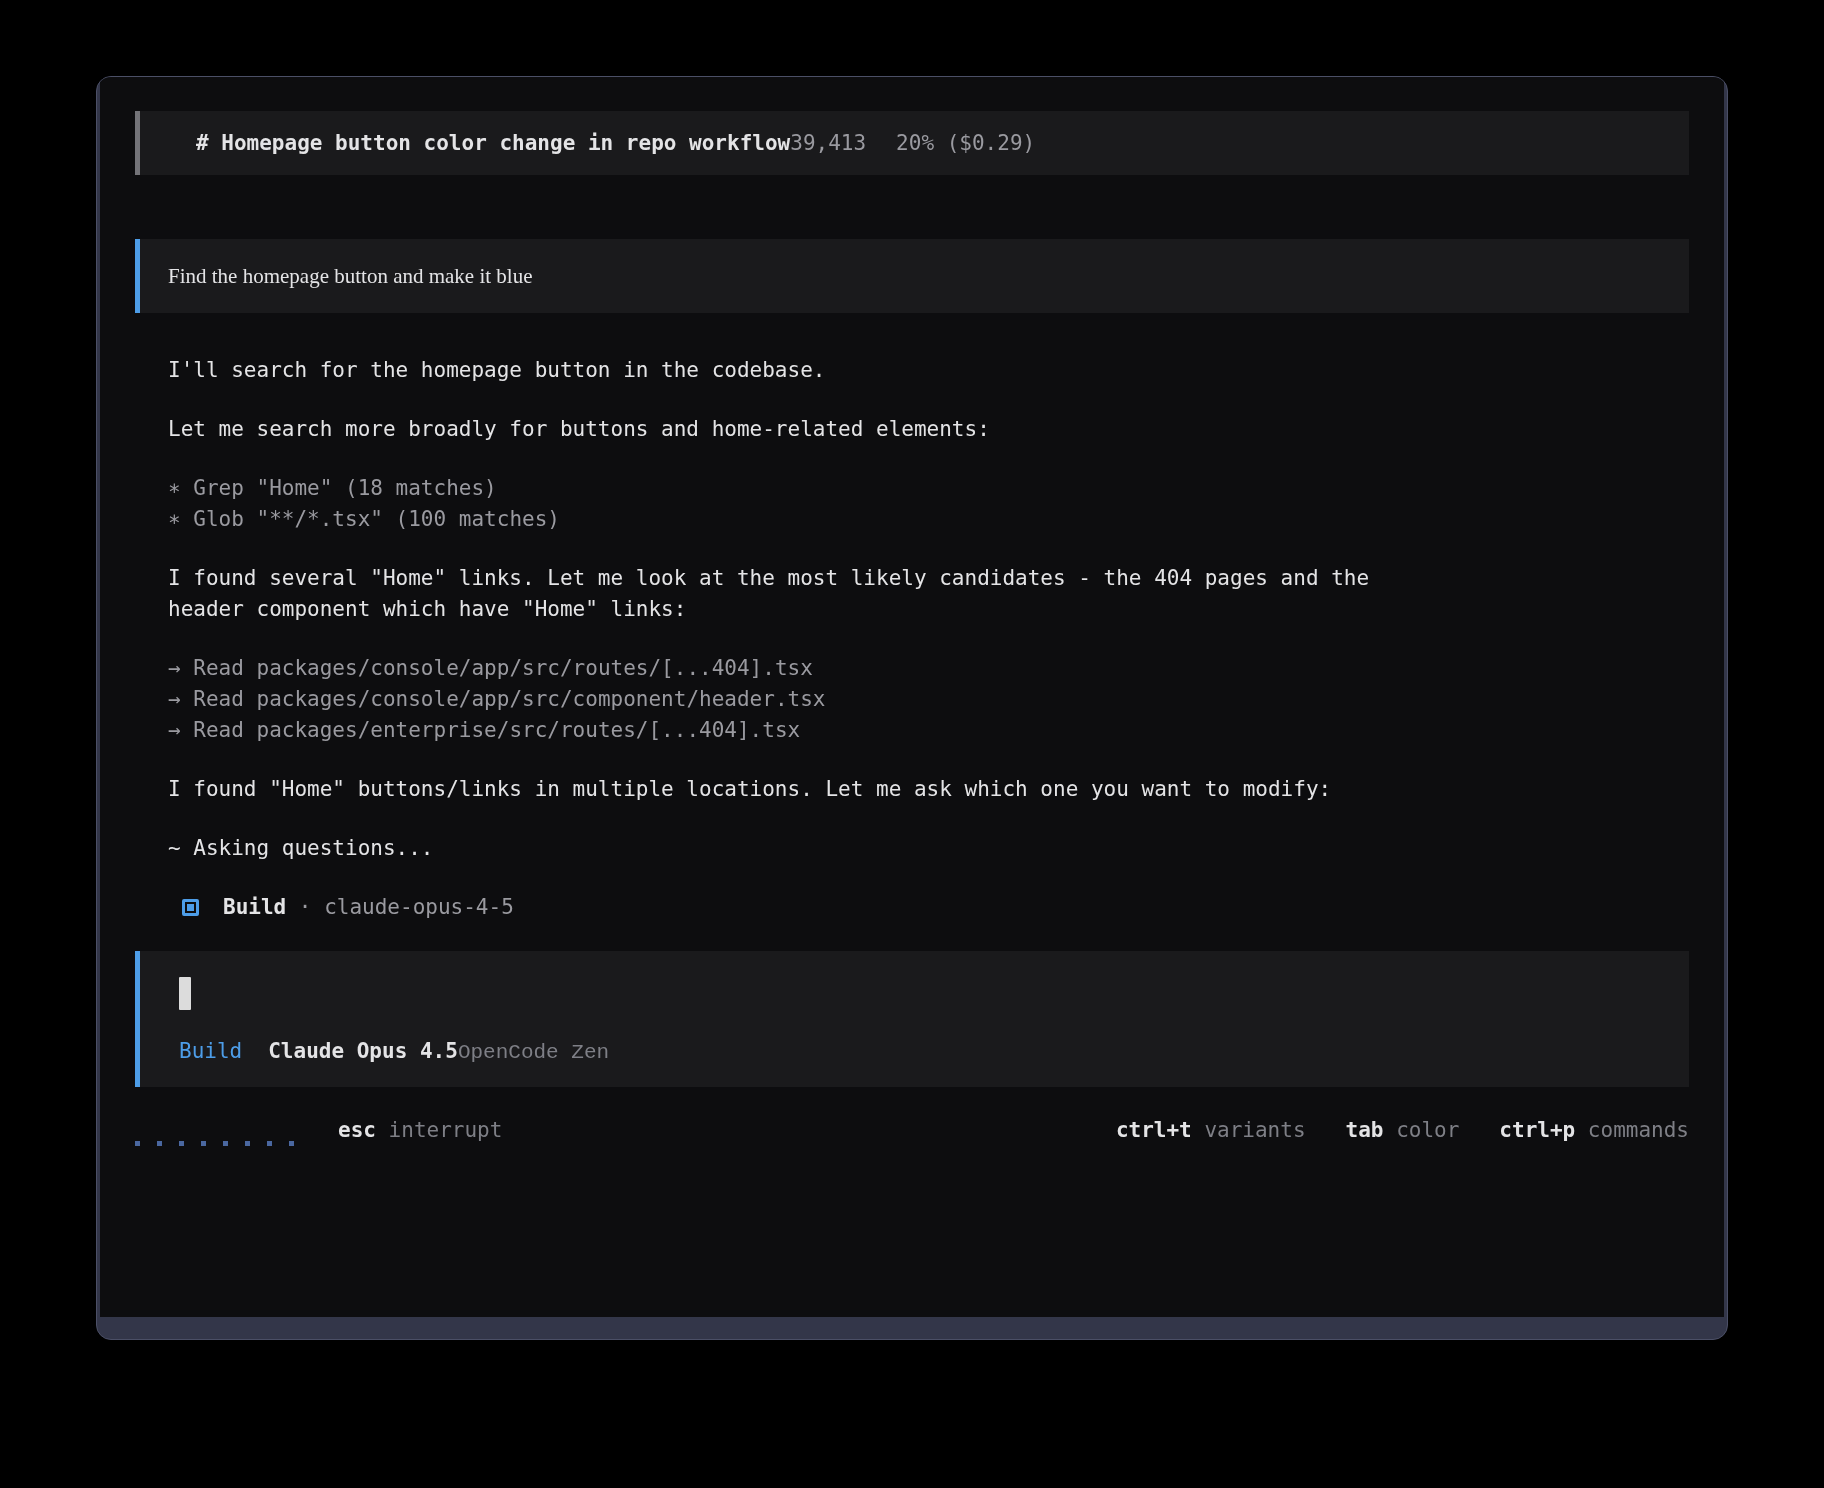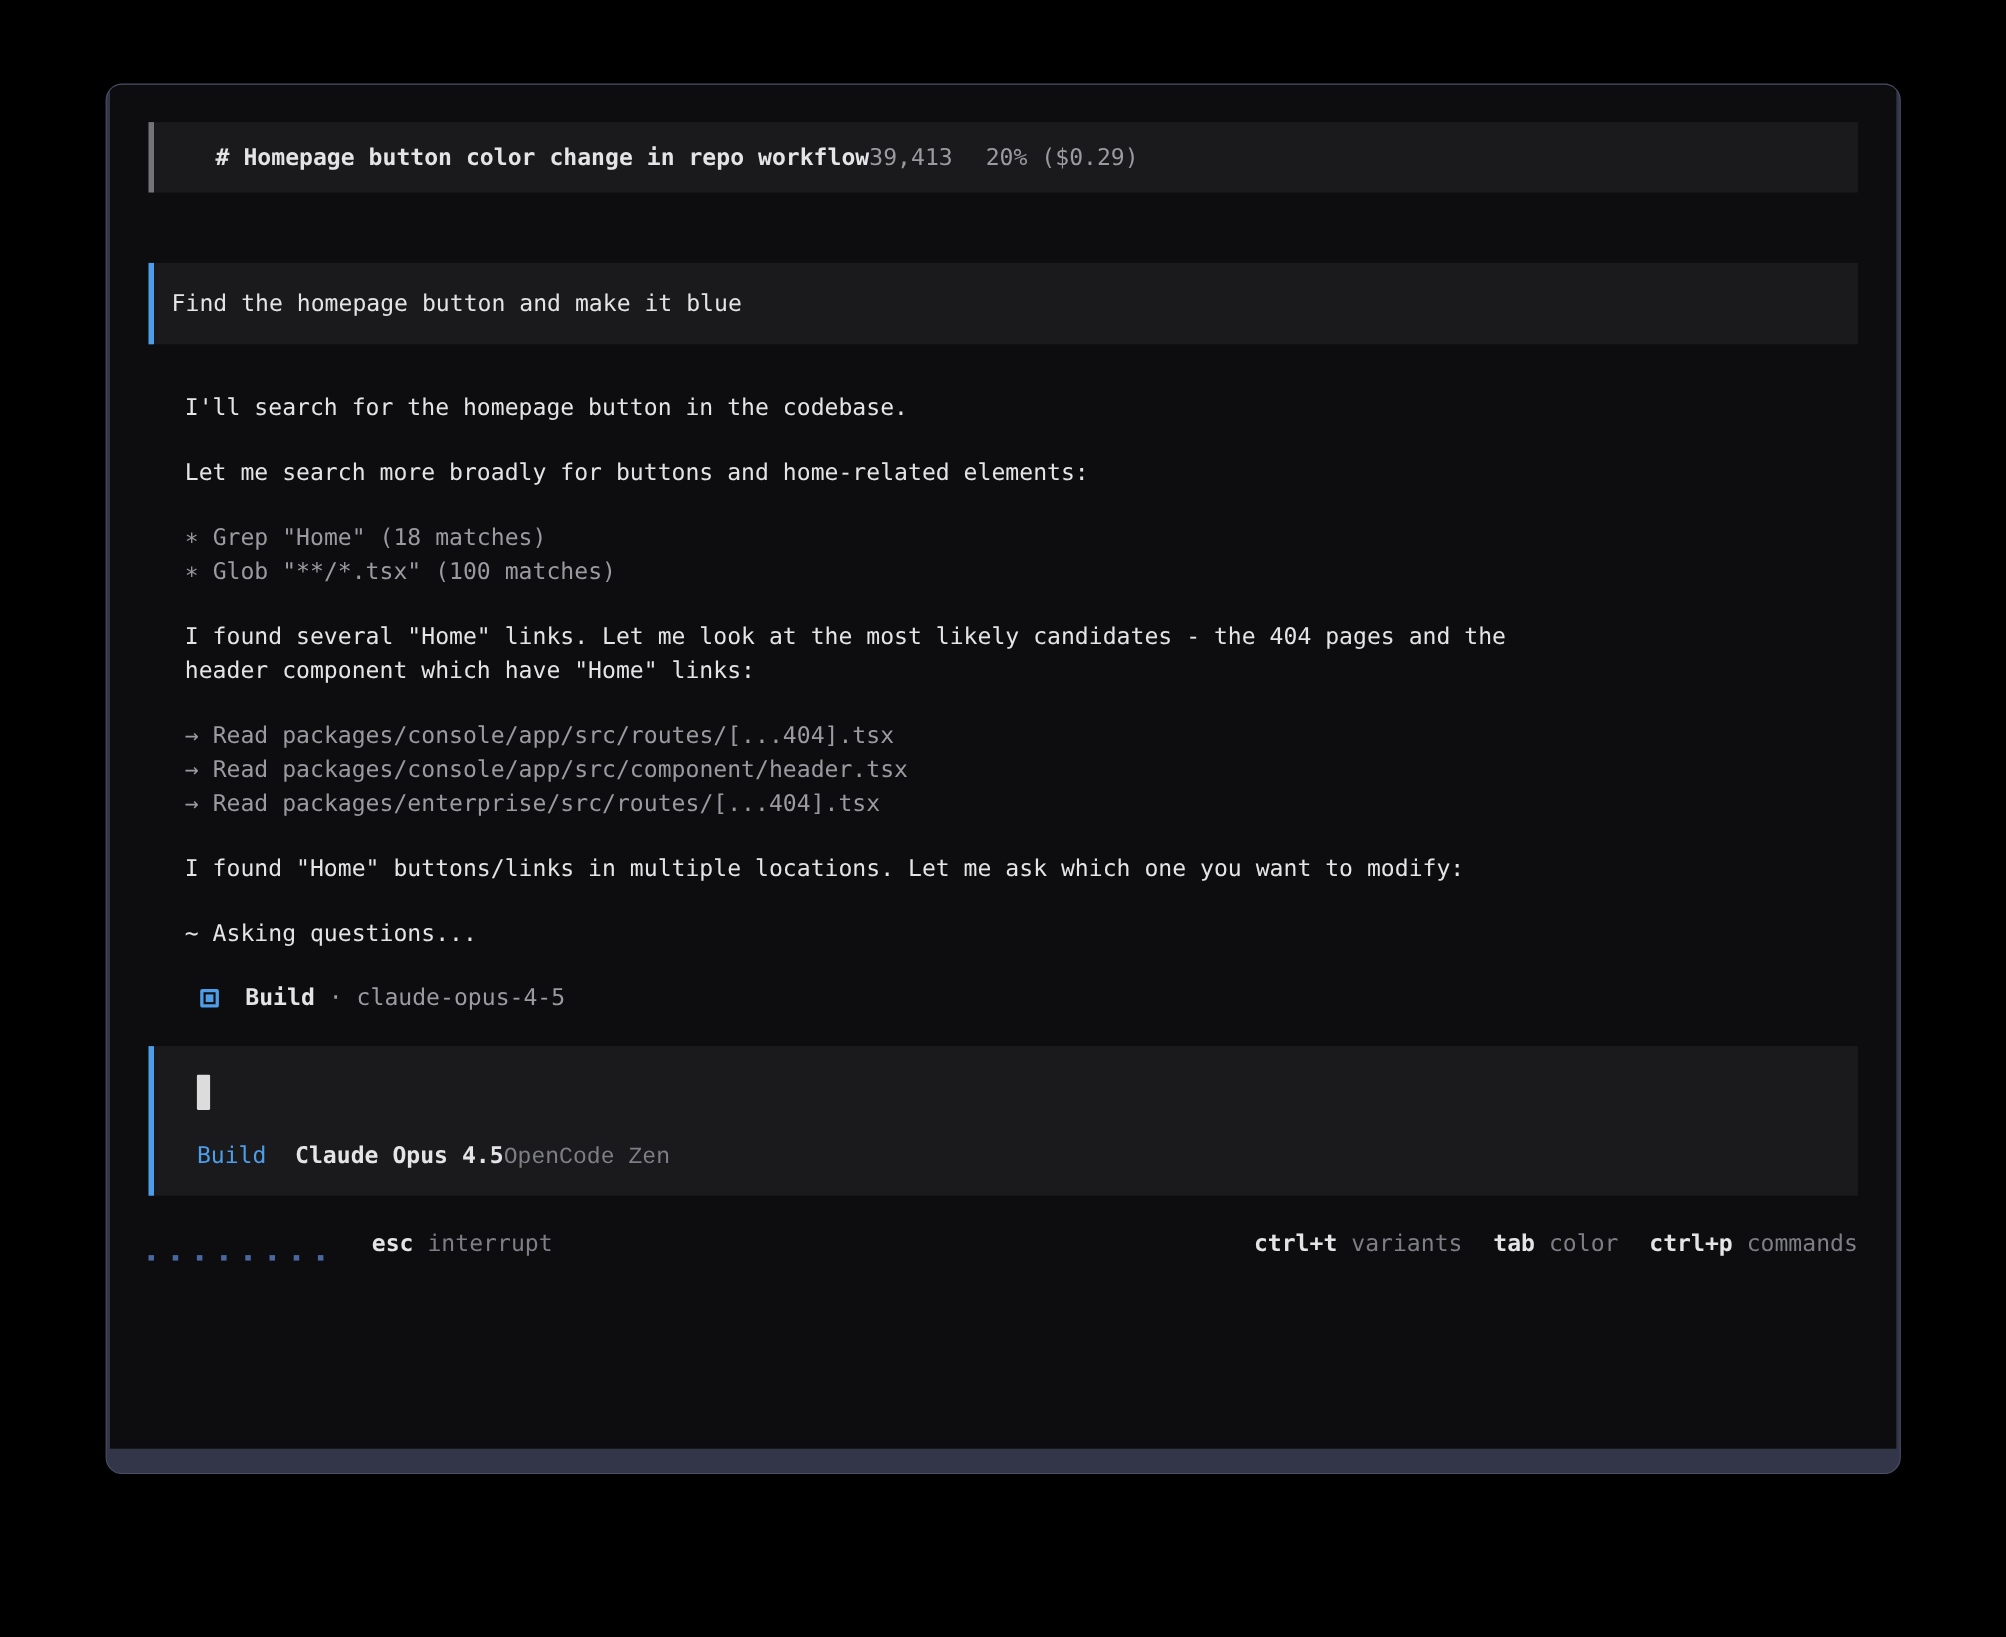--- a/index.html
+++ b/index.html
@@ -24,21 +24,21 @@
           font-size:27px;color:var(--title-text,#9ba1b1);letter-spacing:.2px;}
   .terminal{flex:1;background:var(--terminal-bg,#0d0d0f);padding:0 35px;overflow:hidden;
             font-size:21px;line-height:31px;color:var(--text-primary,#e4e4e6);}
   .panel{background:var(--panel-bg,#1a1a1c);box-sizing:border-box;}
   .session-header{margin-top:34px;height:64px;border-left:5px solid var(--border-gray,#737378);
             display:flex;align-items:center;justify-content:flex-start;
             padding:0 30px 0 56px;}
   .session-title{font-weight:bold;color:var(--text-primary,#e4e4e6);}
   .session-stats{color:var(--text-muted,#9a9aa0);display:flex;gap:30px;}
   .user-msg{margin-top:64px;height:74px;border-left:5px solid var(--accent,#4d9de8);
-            display:flex;align-items:center;padding:0 30px 0 16px;}
+            display:flex;align-items:center;padding:0 30px 0 28px;font-family:Liberation Serif, serif;}
   .transcript{margin-top:42px;padding-left:33px;}
   .tblock + .tblock{margin-top:28px;}
   .line{white-space:pre;}
   .primary{color:var(--text-primary,#e4e4e6);}
   .muted{color:var(--text-muted,#9a9aa0);}
   .dim{color:var(--text-dim,#7e7f86);}
   .bold{font-weight:bold;}
   .agentline{display:flex;align-items:center;padding-left:14px;}
   .agentline span{white-space:pre;}
   .agent-icon{width:17px;height:17px;border:3px solid var(--accent,#4d9de8);border-radius:2px;
@@ -51,21 +51,21 @@
   .composer-meta{margin-top:26px;display:flex;align-items:baseline;}
   .mode{color:var(--accent,#4d9de8);}
   .model{color:var(--text-primary,#e4e4e6);font-weight:bold;margin-left:26px;}
   .provider{color:var(--text-dim,#7e7f86);font-family:Liberation Mono, monospace;}
   .statusbar{margin-top:28px;display:flex;align-items:center;justify-content:space-between;height:31px;}
   .status-left{display:flex;align-items:flex-end;}
   .dots{display:flex;align-items:center;gap:17px;margin-right:44px;}
   .dot{width:5px;height:5px;background:var(--spinner,#4a67a0);}
   .key{color:var(--text-primary,#e4e4e6);font-weight:bold;white-space:pre;}
   .hintlabel{white-space:pre;}
-  .status-right{display:flex;align-items:flex-end;gap:28px;}
+  .status-right{display:flex;align-items:flex-end;gap:40px;}
   .hint{white-space:pre;}
 </style>
 </head>
 <body>
 
 <div class="stage">
   <div class="window">
 
 
     <div class="terminal">

